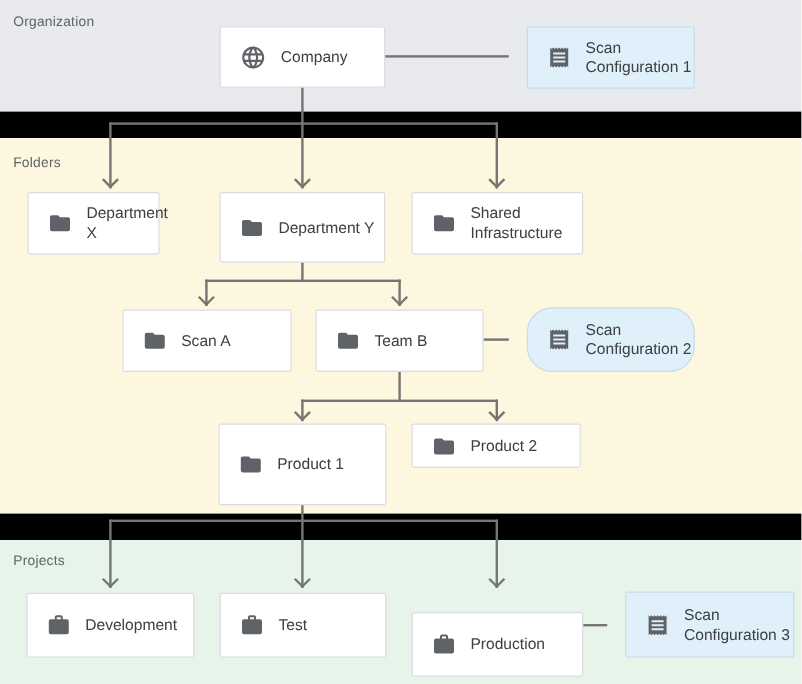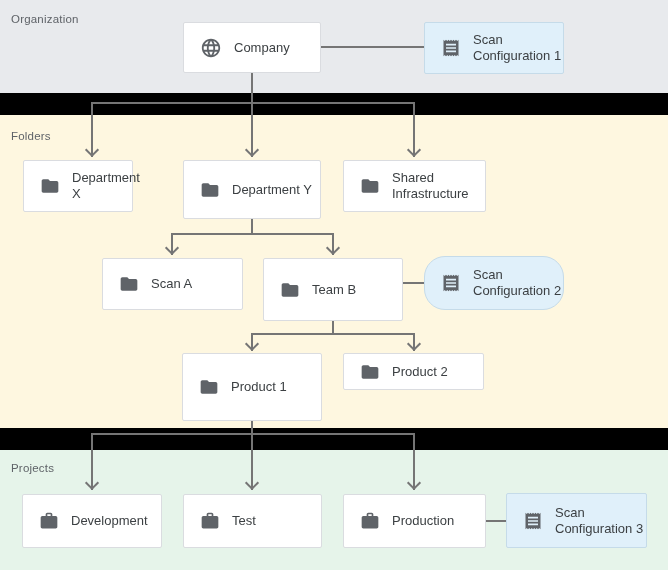--- a/index.html
+++ b/index.html
@@ -30,21 +30,21 @@
   .hline,.vline{position:absolute;background:var(--connector-color);z-index:3;}
   .hline{height:2px;}
   .vline{width:2px;}
   .arrow{position:absolute;width:8px;height:8px;border-right:2px solid var(--connector-color);
          border-bottom:2px solid var(--connector-color);transform:rotate(45deg);z-index:3;}
   .node{position:absolute;display:flex;align-items:center;box-sizing:border-box;
         background:var(--node-bg);border:1px solid var(--node-border);border-radius:2px;
         padding-left:16px;z-index:4;}
   .node .nicon{display:flex;flex:none;margin-right:12px;color:var(--icon-color);}
   .node .nlabel{font-size:13px;line-height:16px;color:var(--text-color);}
-  .node-scan{background:var(--scan-node-bg);border-color:var(--scan-node-border);}
+  .node-scan{background:var(--scan-node-bg);border-color:var(--scan-node-border);margin-left:15px;}
 </style>
 </head>
 <body>
 
 <div class="canvas">
 
   <div class="band band-org"></div>
   <div class="divider divider-1"></div>
   <div class="band band-folders"></div>
   <div class="divider divider-2"></div>
@@ -138,21 +138,21 @@
 
   <div class="node" style="left:102px;top:258px;width:141px;height:52px;">
     <span class="nicon">
       <svg viewBox="0 0 24 24" width="20" height="20">
           <path fill="currentColor" d="M10 4H4c-1.1 0-1.99.9-1.99 2L2 18c0 1.1.9 2 2 2h16c1.1 0 2-.9 2-2V8c0-1.1-.9-2-2-2h-8l-2-2z"></path>
         </svg>
     </span>
     <span class="nlabel">Scan A</span>
   </div>
 
-  <div class="node" style="left:263px;top:258px;width:140px;height:63px;">
+  <div class="node" style="left:263px;top:258px;width:140px;height:52px;">
     <span class="nicon">
       <svg viewBox="0 0 24 24" width="20" height="20">
           <path fill="currentColor" d="M10 4H4c-1.1 0-1.99.9-1.99 2L2 18c0 1.1.9 2 2 2h16c1.1 0 2-.9 2-2V8c0-1.1-.9-2-2-2h-8l-2-2z"></path>
         </svg>
     </span>
     <span class="nlabel">Team B</span>
   </div>
 
   <div class="node node-scan" style="left:424px;top:256px;width:140px;height:54px;border-radius:21px;">
     <span class="nicon">
@@ -192,21 +192,21 @@
 
   <div class="node" style="left:183px;top:494px;width:139px;height:54px;">
     <span class="nicon">
       <svg viewBox="0 0 24 24" width="20" height="20">
           <path fill="currentColor" d="M20 6h-4V4c0-1.11-.89-2-2-2h-4c-1.11 0-2 .89-2 2v2H4c-1.11 0-1.99.89-1.99 2L2 19c0 1.11.89 2 2 2h16c1.11 0 2-.89 2-2V8c0-1.11-.89-2-2-2zm-6 0h-4V4h4v2z"></path>
         </svg>
     </span>
     <span class="nlabel">Test</span>
   </div>
 
-  <div class="node" style="left:343px;top:494px;width:143px;height:54px;">
+  <div class="node" style="left:343px;top:510px;width:143px;height:54px;">
     <span class="nicon">
       <svg viewBox="0 0 24 24" width="20" height="20">
           <path fill="currentColor" d="M20 6h-4V4c0-1.11-.89-2-2-2h-4c-1.11 0-2 .89-2 2v2H4c-1.11 0-1.99.89-1.99 2L2 19c0 1.11.89 2 2 2h16c1.11 0 2-.89 2-2V8c0-1.11-.89-2-2-2zm-6 0h-4V4h4v2z"></path>
         </svg>
     </span>
     <span class="nlabel">Production</span>
   </div>
 
   <div class="node node-scan" style="left:506px;top:493px;width:141px;height:55px;">
     <span class="nicon">

